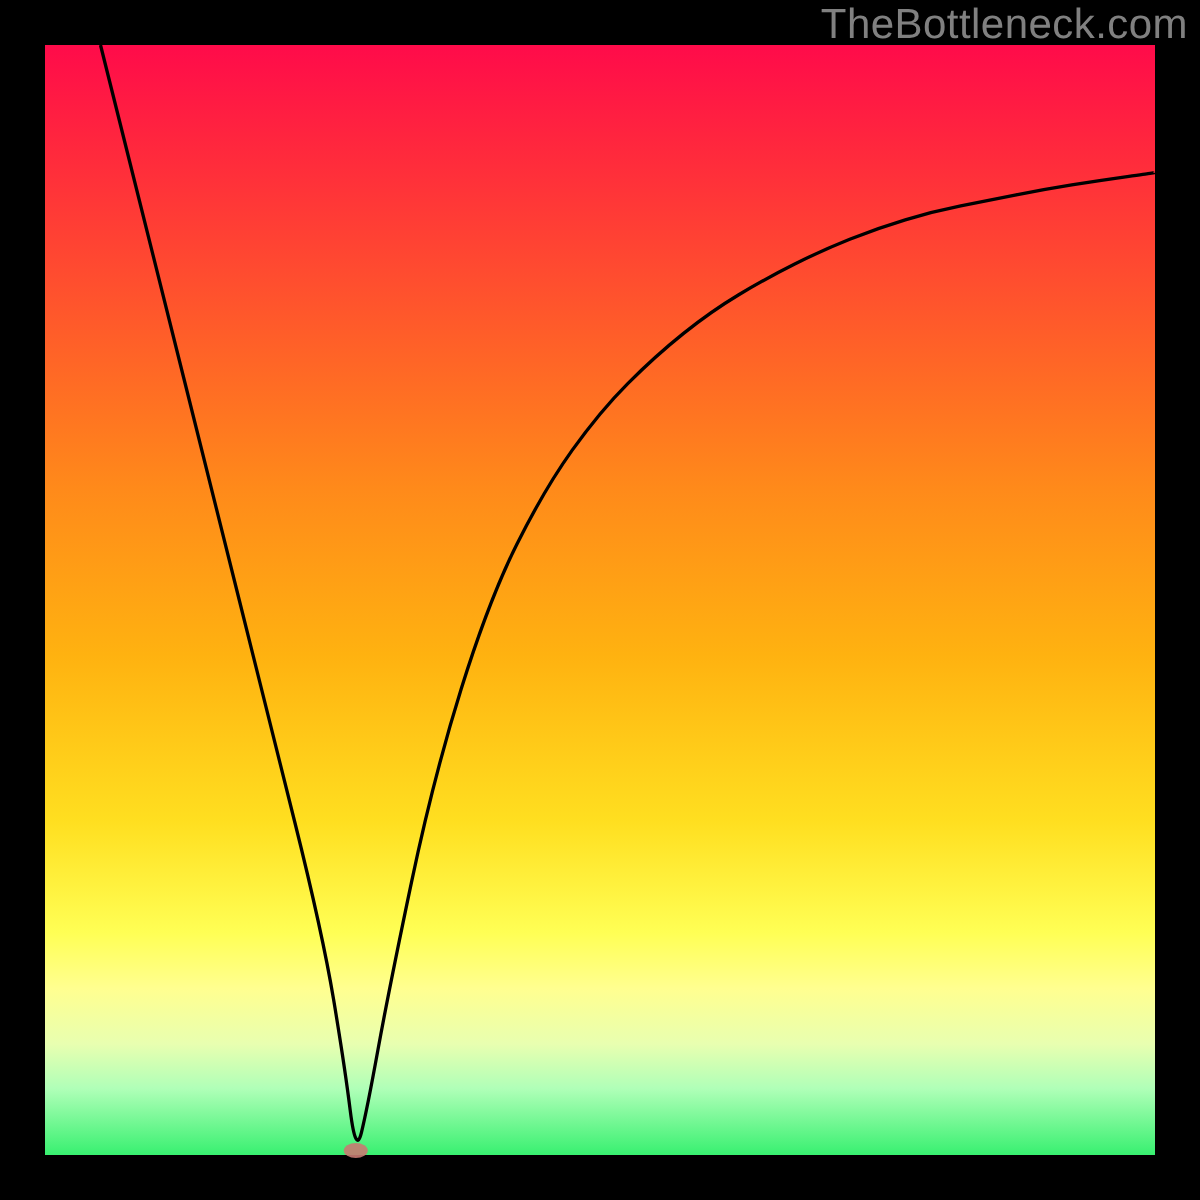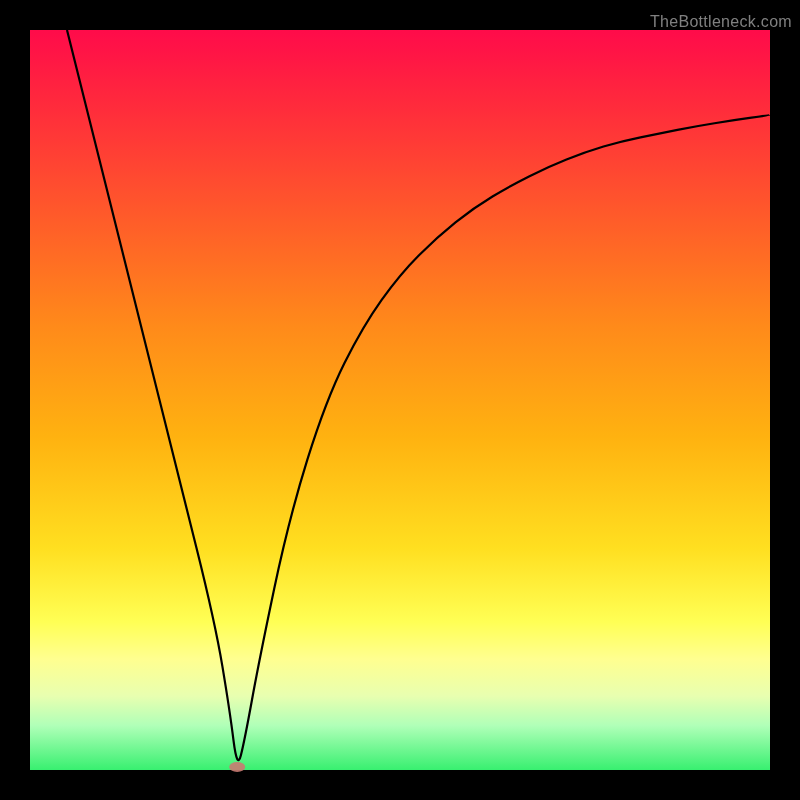--- a/index.html
+++ b/index.html
@@ -42,24 +42,24 @@
   svg.curve {
     position: absolute;
     left: 0;
     top: 0;
     width: 740px;
     height: 740px;
     overflow: visible;
   }
   .watermark {
     position: absolute;
-    top: 13px;
+    top: 0;
     right: 8px;
     color: #808080;
-    font-size: 16px;
+    font-size: 28px;
     font-weight: 500;
     letter-spacing: 0.3px;
     user-select: none;
   }
 </style>
 </head>
 <body>
 
 <div class="frame">
   <div class="plot">

